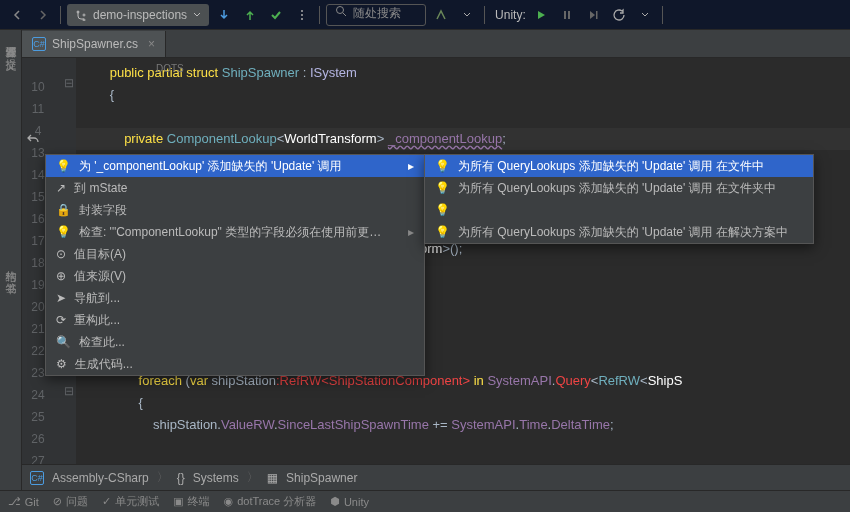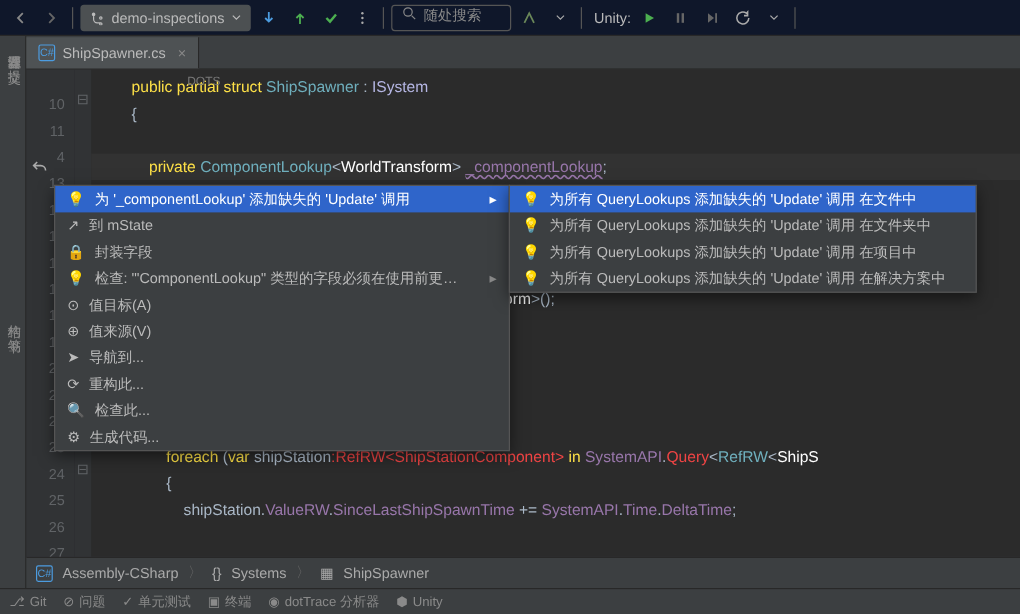--- a/index.html
+++ b/index.html
@@ -14,21 +14,21 @@
 .check{color:#4caf50}
 .up{color:#4caf50}
 .down{color:#4c9ce0}
 .left-strip{position:absolute;left:0;top:30px;width:22px;height:460px;background:#3c3f41;border-right:1px solid #282828;display:flex;flex-direction:column;align-items:center;padding-top:8px;gap:12px}
 .strip-label{writing-mode:vertical-rl;color:#8a8a8a;font-size:11px;cursor:pointer}
 .tab-bar{position:absolute;left:22px;top:30px;height:28px;display:flex;align-items:center;background:#3c3f41;width:828px;border-bottom:1px solid #282828}
 .tab{display:flex;align-items:center;gap:6px;height:26px;padding:0 10px;background:#4e5254;color:#bbb;border-right:1px solid #282828}
 .tab .close{color:#888;margin-left:4px;cursor:pointer}
 .cs-icon{width:14px;height:14px;border-radius:2px;display:flex;align-items:center;justify-content:center;font-size:9px;color:#4c9ce0;border:1px solid #4c9ce0}
 .editor{position:absolute;left:22px;top:58px;right:0;bottom:46px;background:#2b2b2b;display:flex}
-.gutter{width:40px;background:#313335;color:#606366;text-align:right;padding:18px 8px 0 0;line-height:22px;font-family:Consolas,monospace;font-size:12px}
+.gutter{width:40px;background:#313335;color:#606366;text-align:center;padding:18px 8px 0 0;line-height:22px;font-family:Consolas,monospace;font-size:12px}
 .gutter div{height:22px}
 .fold-strip{width:14px;background:#313335;padding-top:18px}
 .fold-strip div{height:22px;color:#606366;text-align:center}
 .code{flex:1;padding:4px 0 0 0;font-family:Consolas,monospace;font-size:13px;line-height:22px;color:#a9b7c6;position:relative}
 .dots-badge{position:absolute;top:0;left:80px;font-size:10px;color:#787878}
 .code-line{height:22px;padding-left:12px;white-space:pre}
 .hl-line{background:#323232}
 .kw{color:#fde047}
 .type{color:#6fafbd}
 .cls{color:#9876aa}
@@ -283,21 +283,20 @@
   <div class="menu-item selected">
       <span class="bulb">💡</span>
       <span>为所有 QueryLookups 添加缺失的 'Update' 调用 在文件中</span>
     </div>
   <div class="menu-item">
       <span class="bulb">💡</span>
       <span>为所有 QueryLookups 添加缺失的 'Update' 调用 在文件夹中</span>
     </div>
   <div class="menu-item">
       <span class="bulb">💡</span>
-      <span>为所有 QueryLookups 添加缺失的 'Update' 调用 在项目中</span>
     </div>
   <div class="menu-item">
       <span class="bulb">💡</span>
       <span>为所有 QueryLookups 添加缺失的 'Update' 调用 在解决方案中</span>
     </div>
 </div>
 
 <div class="breadcrumb">
   <span class="cs-icon">C#</span>
   <span>Assembly-CSharp</span>

